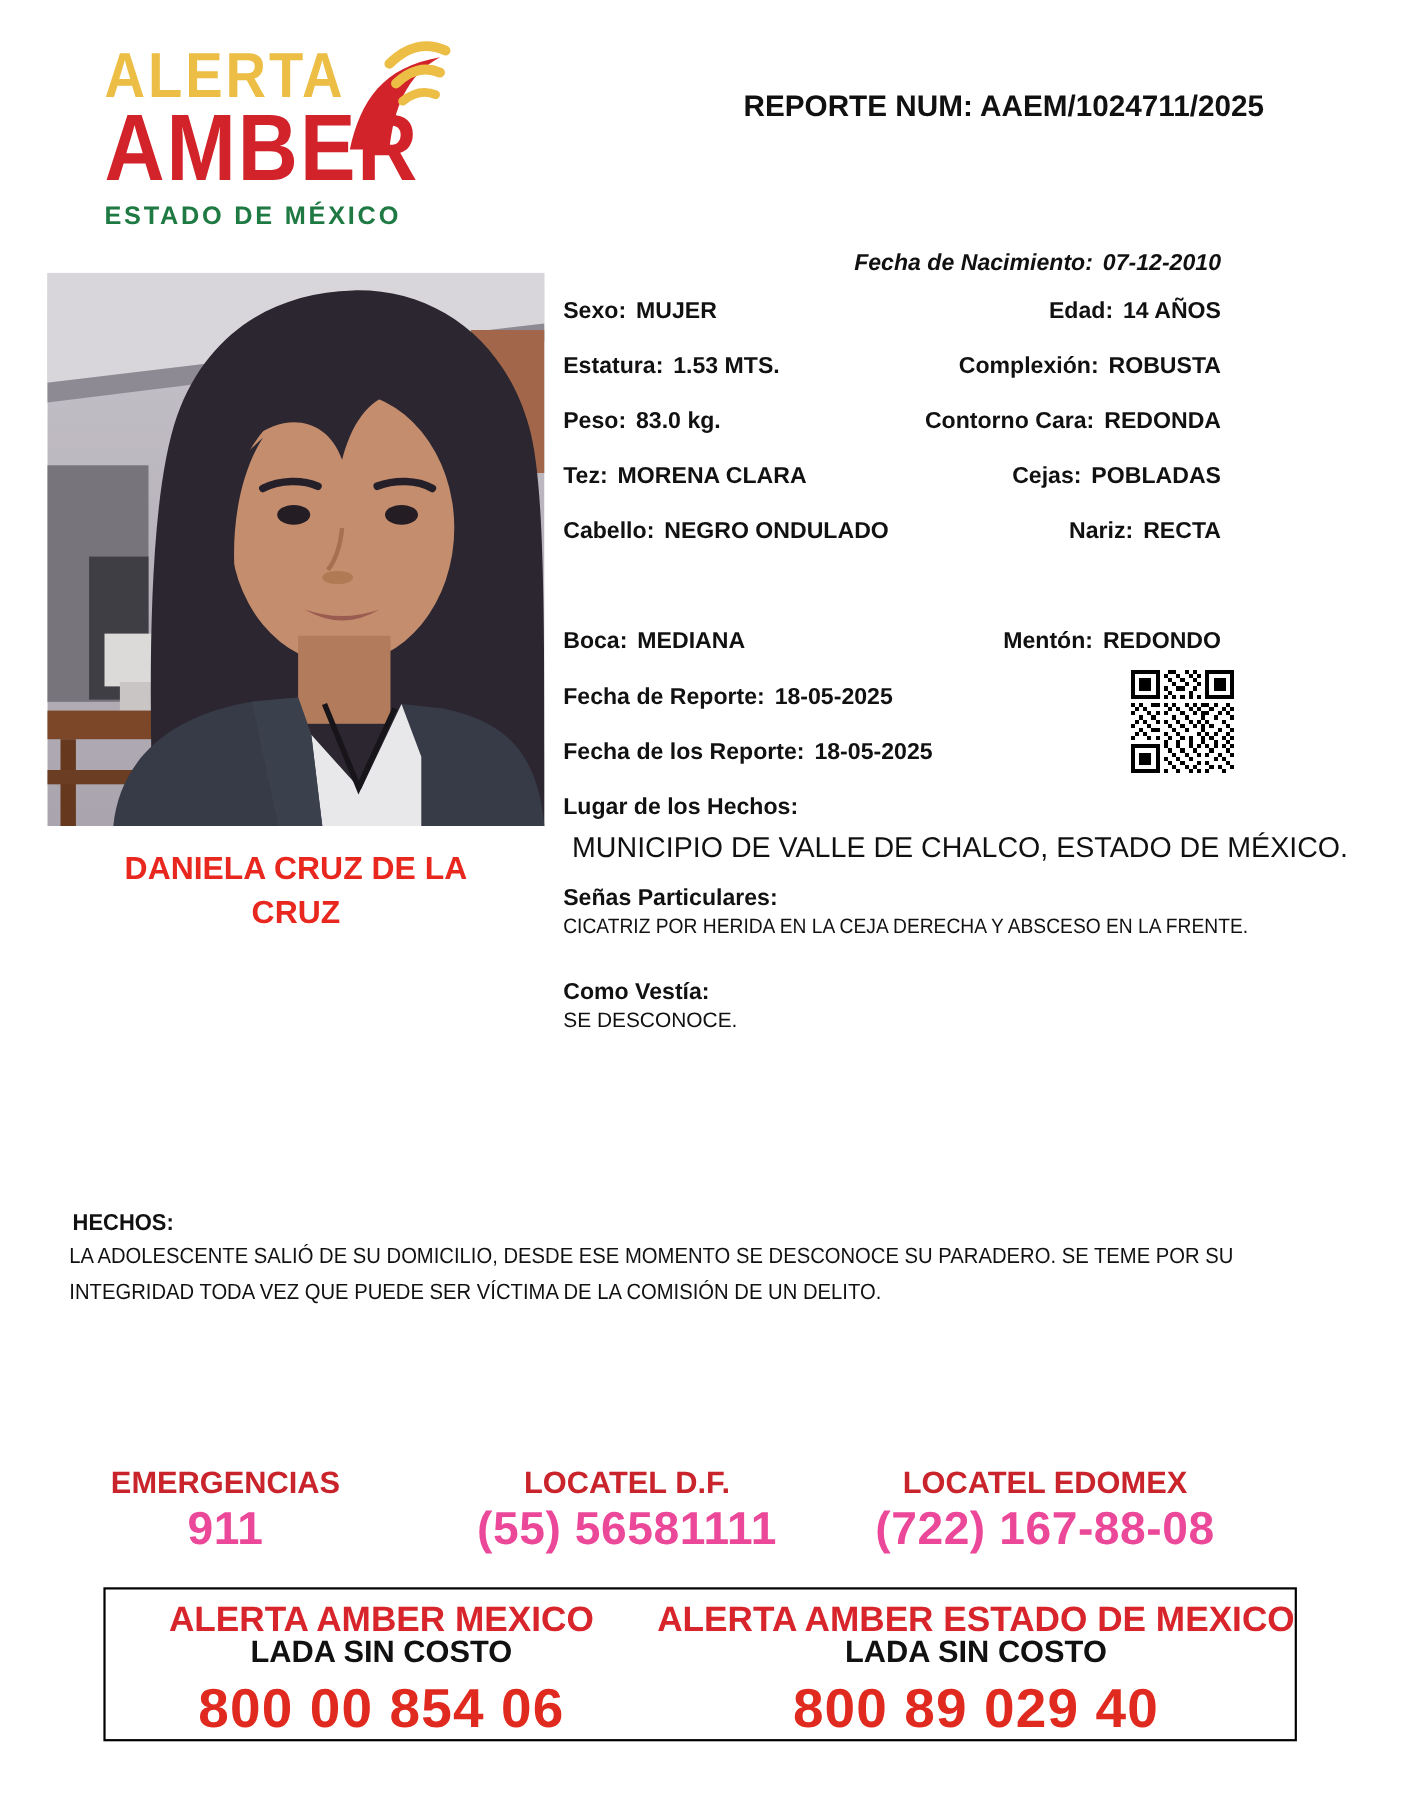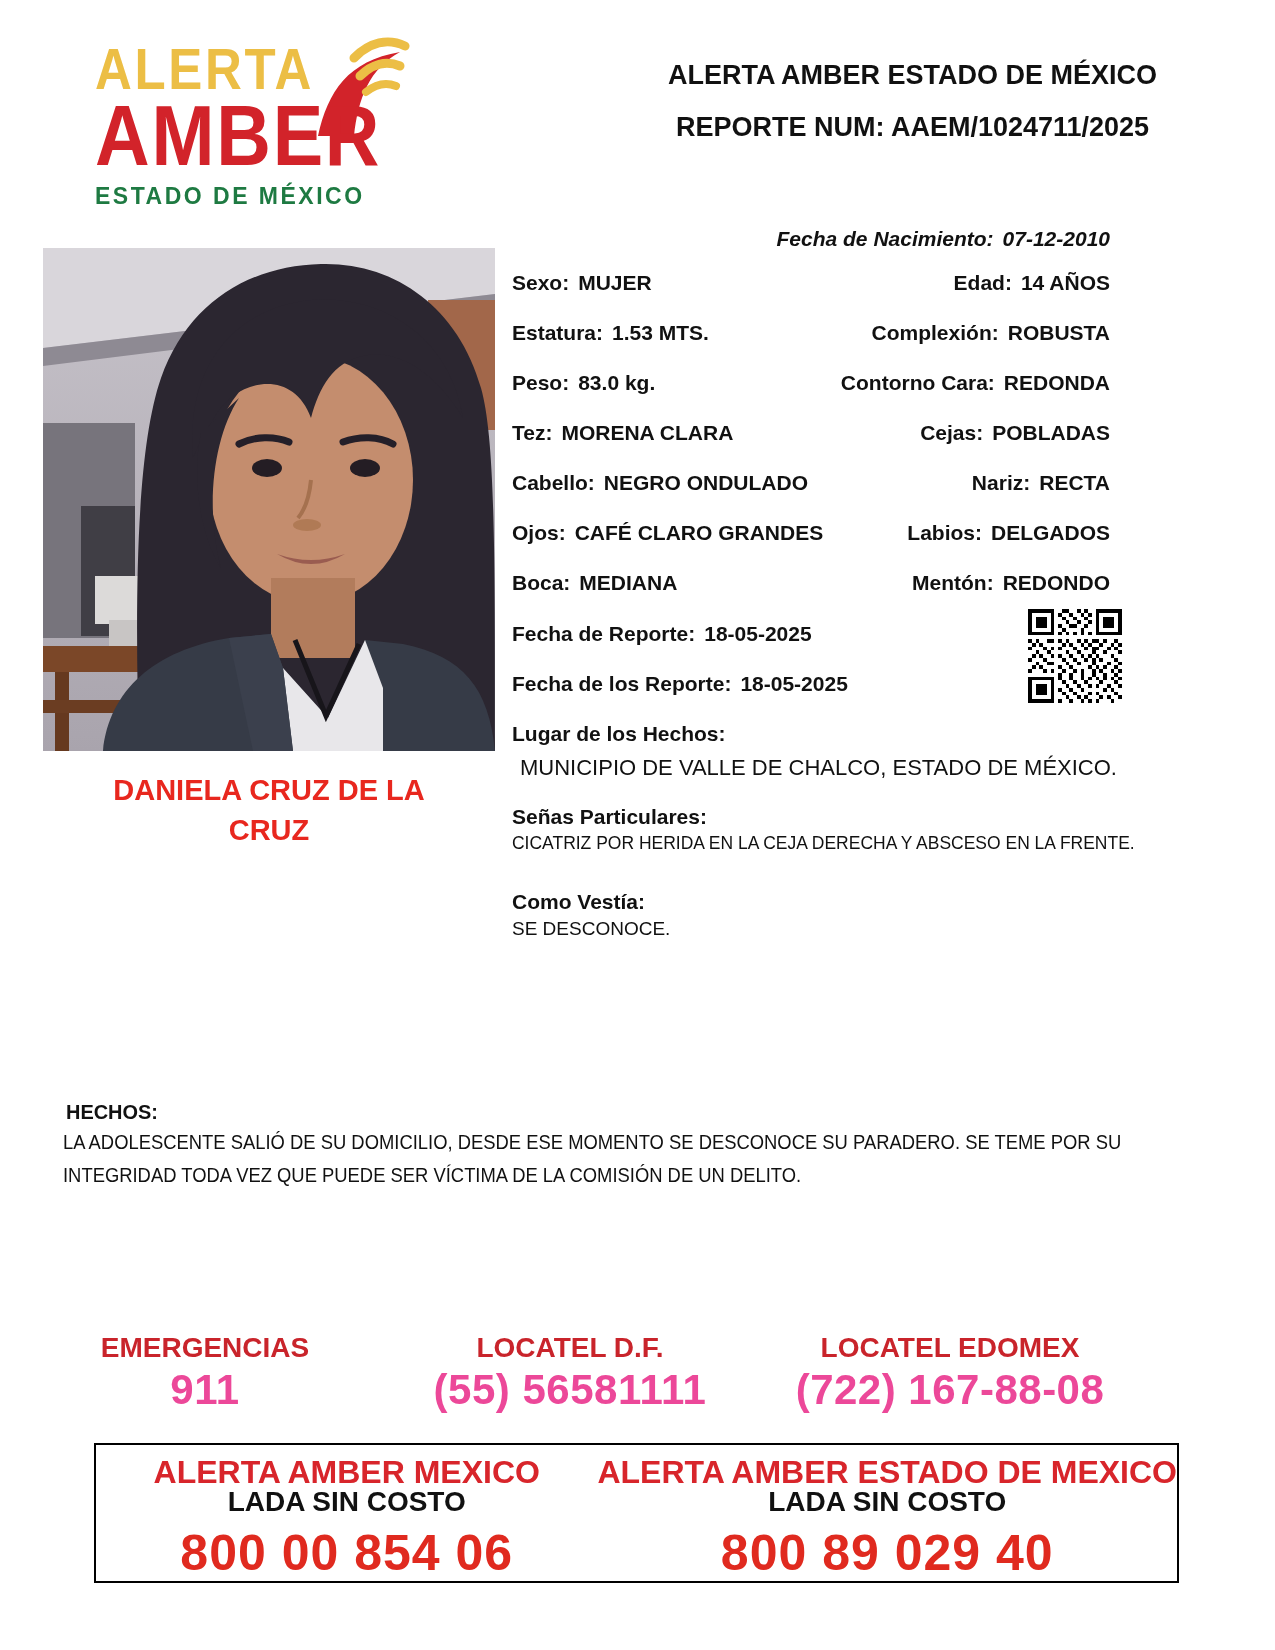--- a/index.html
+++ b/index.html
@@ -31,21 +31,21 @@
 
   
   .details { position:absolute; left:512px; top:227px; width:598px; height:730px; font-size:21px; font-weight:700; }
   .pair { display:inline-flex; gap:9px; white-space:nowrap; }
   .birth { position:absolute; top:0; right:0;font-style:italic; }
   .drow { position:absolute; left:0; width:100%; display:flex; justify-content:space-between; }
   .r1{top:44px} .r2{top:94px} .r3{top:144px} .r4{top:194px} .r5{top:244px} .r6{top:294px} .r7{top:344px}
   .rep-date{top:395px} .inc-date{top:445px}
   .sec-label { position:absolute; left:0; font-weight:700; }
   .place-label{top:495px} .marks-label{top:578px} .clothing-label{top:663px}
-  .place-value { position:absolute; top:528px; left:8px; width:680px; font-weight:400; font-size:22px; white-space:nowrap; }
+  .place-value { position:absolute; top:528px; left:8px; width:680px; font-weight:400; font-size:26px; white-space:nowrap; }
   .marks-value { position:absolute; top:604px; left:0; width:680px; font-weight:400; font-size:19px; line-height:23px;
                  transform:scaleX(0.92); transform-origin:0 0; }
   .clothing-value { position:absolute; top:691px; left:0; font-weight:400; font-size:19px; }
 
   
   .qr { position:absolute; left:1028px; top:609px; width:94px; height:94px; }
   .qr svg { width:100%; height:100%; display:block; }
 
   
   .facts-heading { position:absolute; left:66px; top:1100px; font-size:21px; font-weight:700;
@@ -80,21 +80,20 @@
       <path d="M8 100 C18 55 38 25 90 16 C60 32 48 62 44 100 Z" fill="#D2232A"></path>
       <path d="M50 40 C62 28 76 24 90 30" stroke="#ECBE45" stroke-width="9" fill="none" stroke-linecap="round"></path>
       <path d="M44 22 C60 6 78 2 95 10" stroke="#ECBE45" stroke-width="9" fill="none" stroke-linecap="round"></path>
       <path d="M56 56 C66 48 76 46 86 50" stroke="#ECBE45" stroke-width="8" fill="none" stroke-linecap="round"></path>
     </svg>
     <div class="logo-amber">AMBER</div>
     <div class="logo-estado">ESTADO DE MÉXICO</div>
   </div>
 
   <div class="header">
-    <div class="header-title">ALERTA AMBER ESTADO DE MÉXICO</div>
     <div class="header-report">REPORTE NUM: AAEM/1024711/2025</div>
   </div>
 
   <div class="photo">
     <svg viewBox="0 0 452 503" preserveAspectRatio="none">
       <defs>
         <linearGradient id="bgg" x1="0" y1="0" x2="0" y2="1">
           <stop offset="0" stop-color="#c7c3ca"></stop>
             <stop offset="1" stop-color="#a9a4ad"></stop>
         </linearGradient>
@@ -181,30 +180,20 @@
     <div class="drow r5">
       <span class="pair">
           <span>Cabello:</span>
           <span>NEGRO ONDULADO</span>
         </span>
       <span class="pair">
           <span>Nariz:</span>
           <span>RECTA</span>
         </span>
     </div>
-    <div class="drow r6">
-      <span class="pair">
-          <span>Ojos:</span>
-          <span>CAFÉ CLARO GRANDES</span>
-        </span>
-      <span class="pair">
-          <span>Labios:</span>
-          <span>DELGADOS</span>
-        </span>
-    </div>
     <div class="drow r7">
       <span class="pair">
           <span>Boca:</span>
           <span>MEDIANA</span>
         </span>
       <span class="pair">
           <span>Mentón:</span>
           <span>REDONDO</span>
         </span>
     </div>

